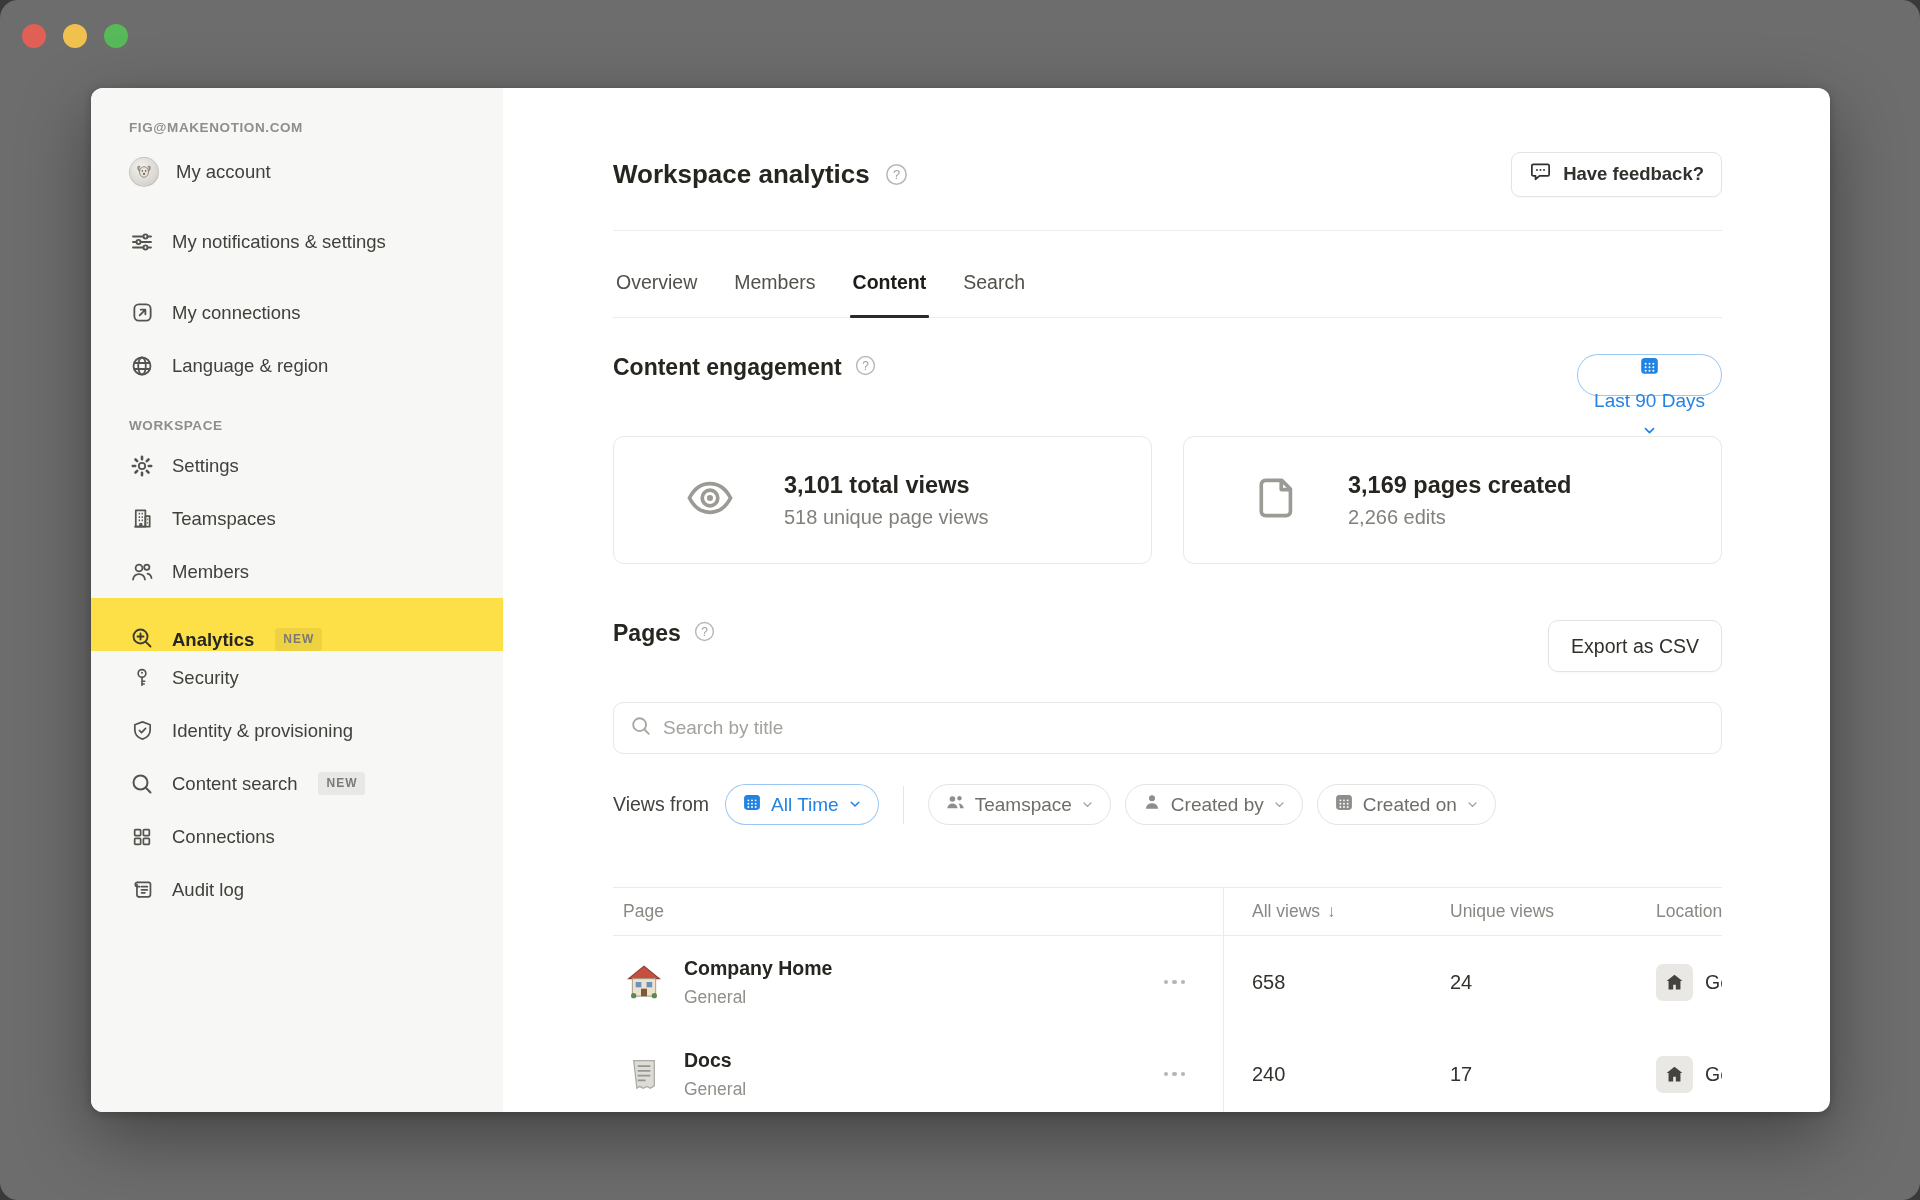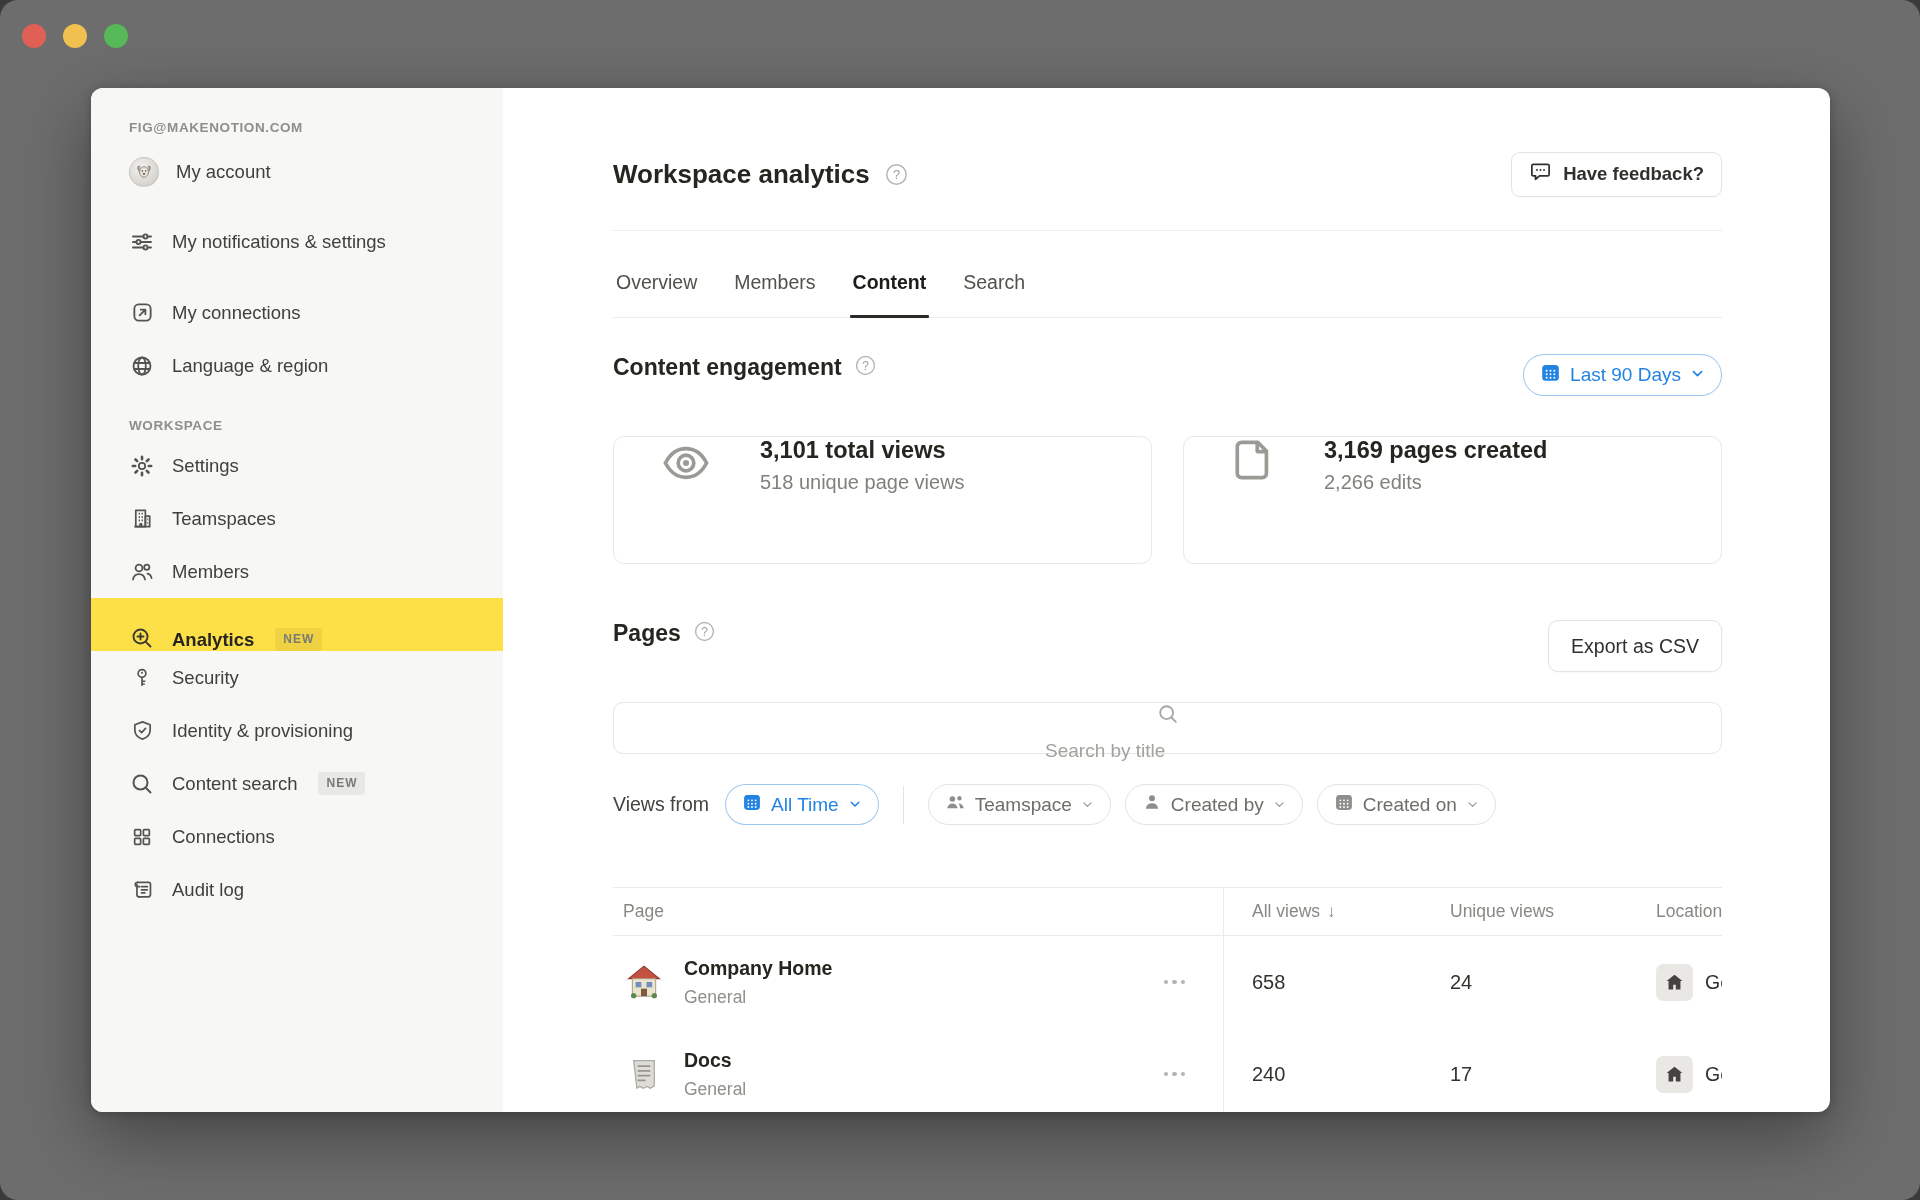--- a/index.html
+++ b/index.html
@@ -89,41 +89,41 @@
   .engage-row { margin-top: 36px; height: 44px; }
   .section-title { font-size: 23px; font-weight: 700; color: #26251f; }
 
   .pill {
     display: flex; align-items: center; gap: 9px;
     height: 42px; padding: 0 16px; border-radius: 21px;
     background: #fff; cursor: pointer; font-size: 19px; white-space: nowrap;
   }
   .pill-blue { border: 1px solid rgba(35,131,226,.45); color: #2383e2; font-weight: 500; }
   .pill-gray { border: 1px solid #e4e3e0; color: #6f6e69; height: 41px; }
-  .ml-auto { margin-left: auto; }
+  .ml-auto { margin-left: auto; flex-direction: column; }
 
   .cards { display: flex; gap: 31px; margin-top: 38px; }
   .card {
     flex: 1; height: 128px; border: 1px solid #e9e8e6; border-radius: 11px;
-    display: flex; align-items: flex-start; padding-left: 46px; gap: 48px;
+    display: flex; align-items: center; padding-left: 70px; gap: 48px;
     background: #fff;
   }
   .card-value { font-size: 23.5px; font-weight: 700; color: #26251f; margin-bottom: 7px; }
   .card-sub { font-size: 20px; color: #82807a; }
 
   .pages-row { margin-top: 56px; height: 52px; }
   .btn-export {
     margin-left: auto; height: 52px; padding: 0 22px;
     border: 1px solid #e4e3e0; border-radius: 10px; background: #fff;
     font-size: 19.5px; color: #32302c; cursor: pointer;
     box-shadow: 0 1px 2px rgba(0,0,0,.03);
   }
   .search-box {
     margin-top: 30px; height: 52px; border: 1px solid #e7e6e3; border-radius: 10px;
-    display: flex; align-items: center; padding: 0 16px; gap: 11px; background: #fff; flex-direction: column;
+    display: flex; align-items: center; padding: 12px 16px; gap: 11px; background: #fff;
   }
   .search-box input {
     border: none; outline: none; flex: 1; font-size: 19px;
     font-family: inherit; color: #32302c; background: transparent;
   }
   .search-box input::placeholder { color: #a3a29d; }
 
   .filters { margin-top: 30px; display: flex; align-items: center; gap: 14px; }
   .views-from { font-size: 19.5px; color: #45433e; margin-right: 2px; }
   .vsep { width: 1px; height: 38px; background: #e6e5e2; margin: 0 10px; }

